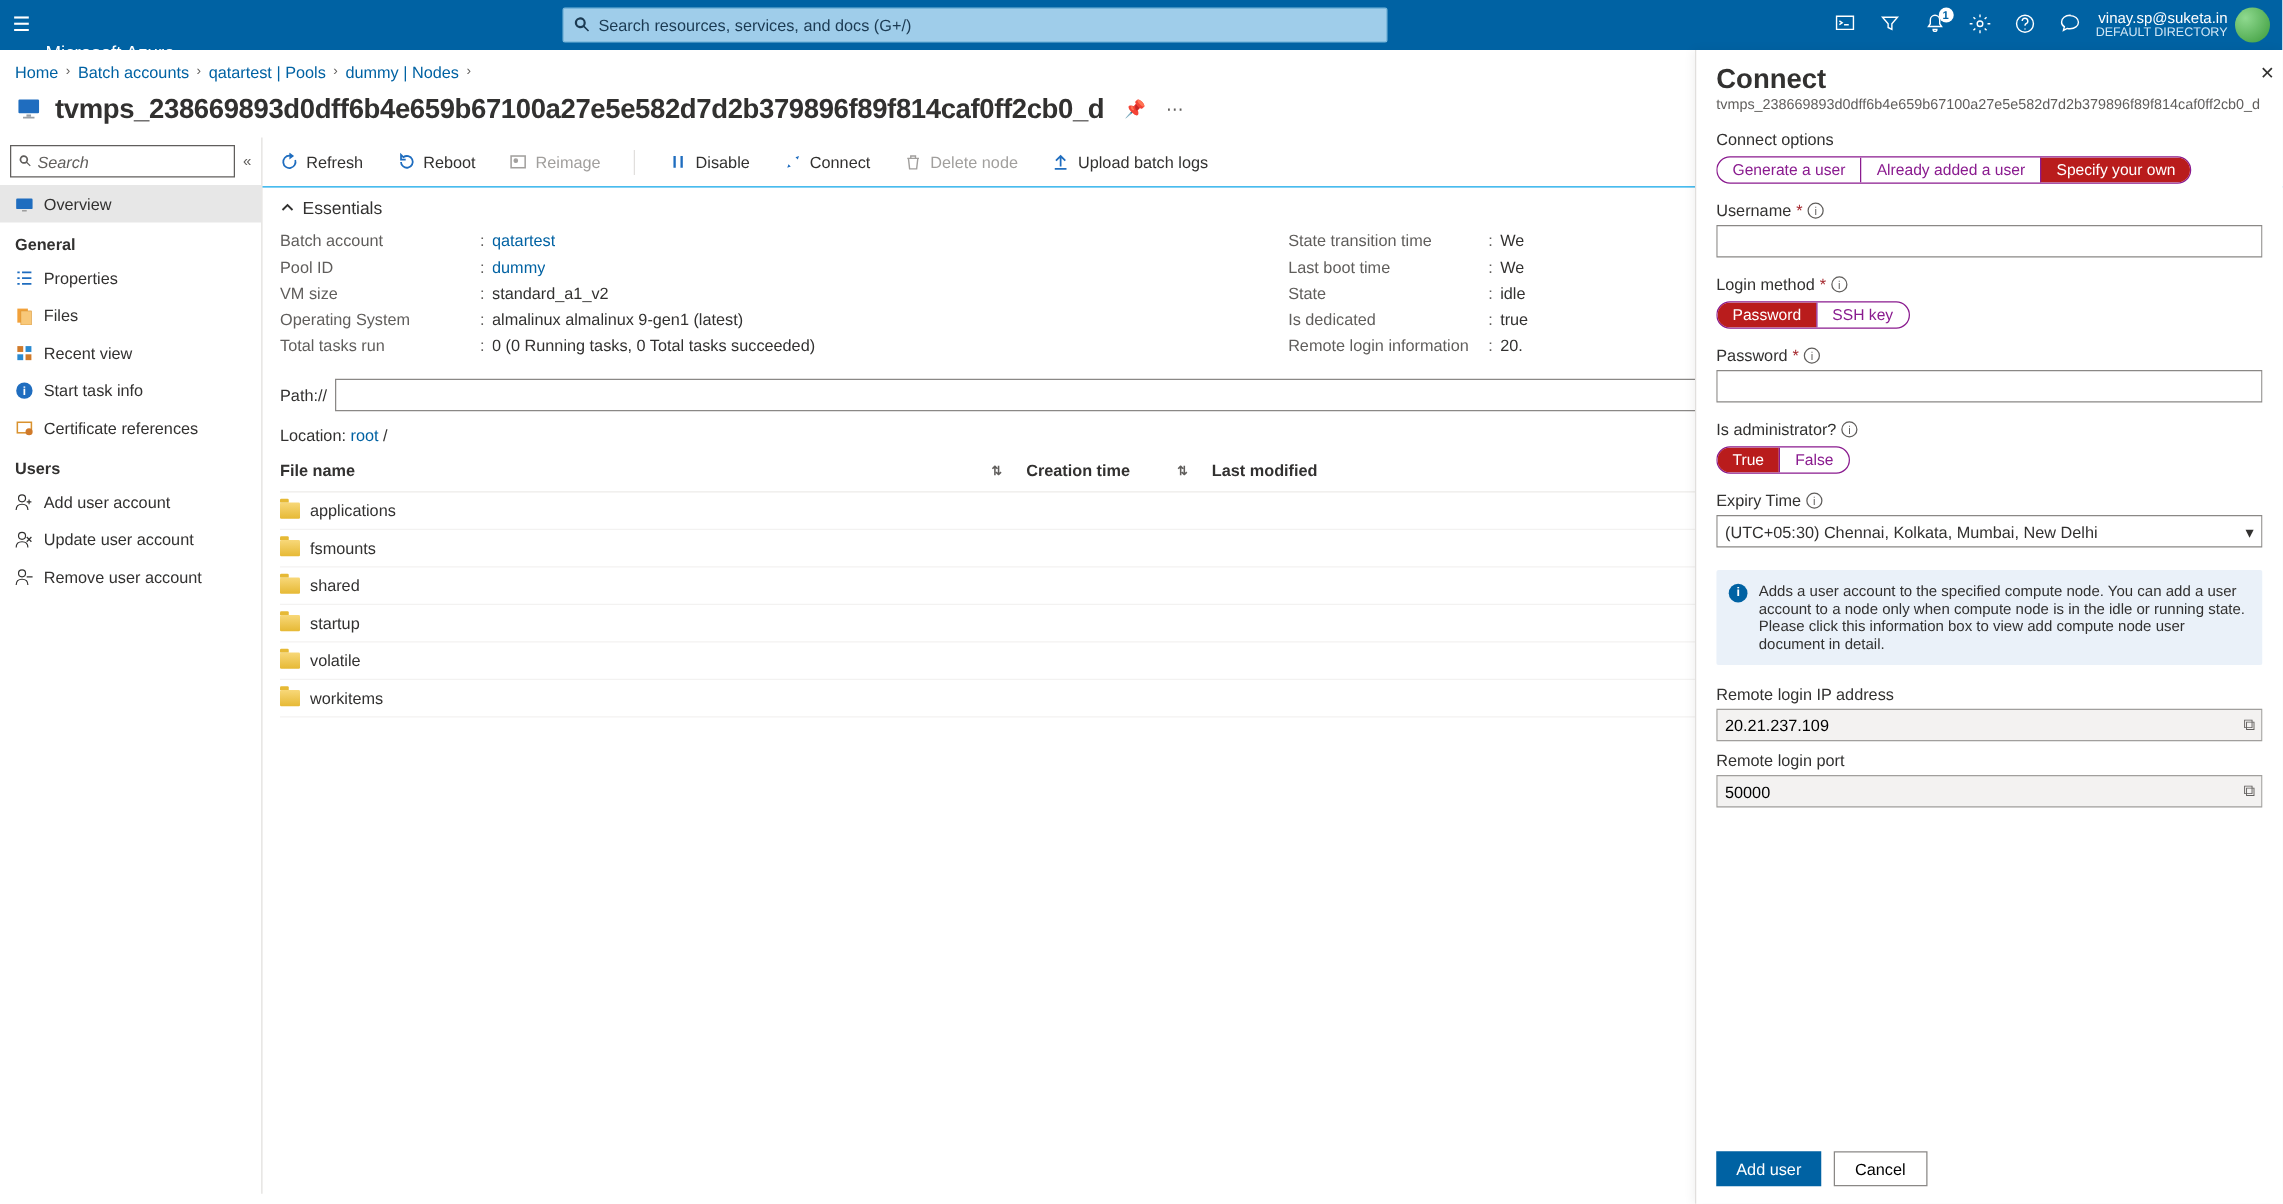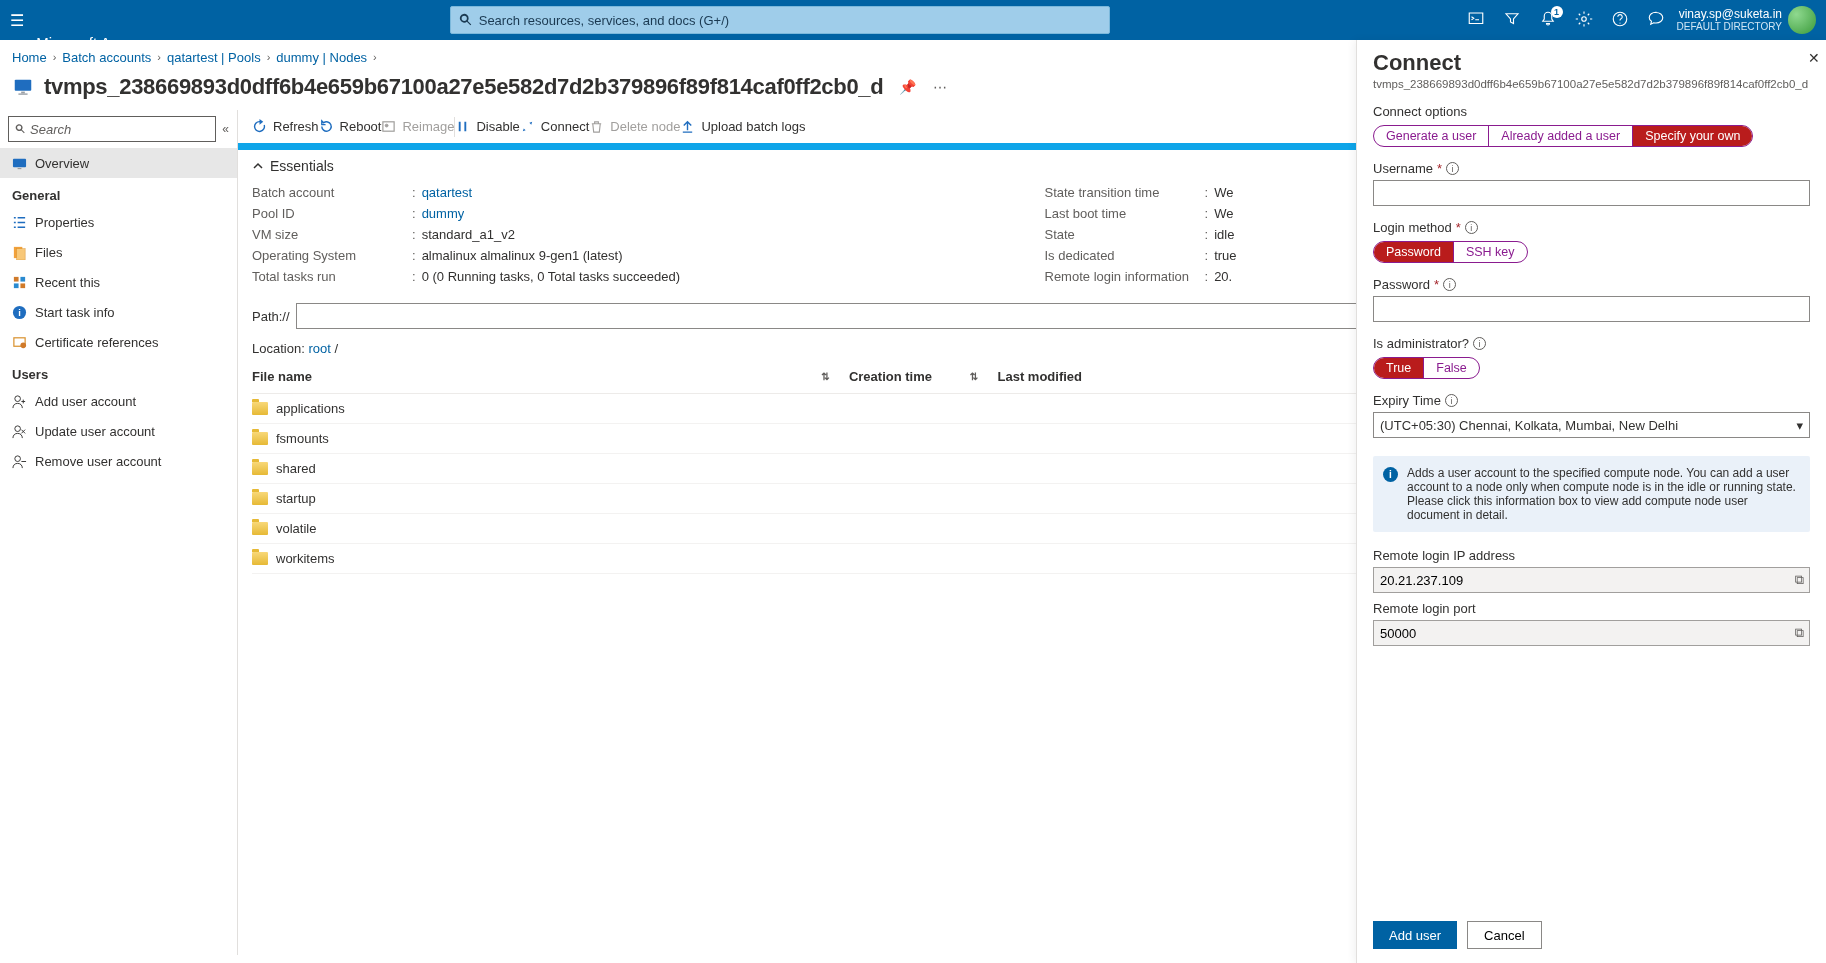--- a/index.html
+++ b/index.html
@@ -32,35 +32,35 @@
   
   .titlerow { display:flex; align-items:center; padding:0 12px 10px 12px; gap:10px; }
   .titlerow .node-icon { width:22px; height:22px; }
   .titlerow h1 { font-size:22px; font-weight:600; letter-spacing:-0.3px; }
   .titlerow .pin, .titlerow .more { color:#605e5c; cursor:pointer; font-size:14px; margin-left:6px;}
 
   
   .content { display:flex; height:calc(100% - 40px - 34px - 44px); }
 
   
-  .sidebar { width:238px; border-right:1px solid #e1dfdd; flex-shrink:0; }
+  .sidebar { width:210px; border-right:1px solid #e1dfdd; flex-shrink:0; }
   .sb-search { padding:6px 8px; display:flex; align-items:center; gap:6px; }
   .sb-search .box { flex:1; display:flex; align-items:center; border:1px solid #605e5c; height:26px; padding:0 6px; }
   .sb-search .box svg { width:12px; height:12px; fill:#605e5c; margin-right:4px; }
   .sb-search .box input { border:none; outline:none; width:100%; font-size:13px; }
   .sb-search .box input::placeholder { color:#605e5c; font-style:italic; }
   .sb-search .chev { color:#605e5c; cursor:pointer; font-size:12px; }
   .sb-item { display:flex; align-items:center; gap:8px; padding:6px 12px; cursor:pointer; height:30px; }
   .sb-item.selected { background:#e7e7e7; }
   .sb-item svg { width:15px; height:15px; }
   .sb-group { padding:10px 12px 4px 12px; font-weight:600; color:#323130; font-size:13px; }
 
   
   .main { flex:1; min-width:0; }
-  .toolbar { height:40px; border-bottom:7px solid #0ea5e9; display:flex; align-items:center; gap:0; padding:0 14px; }
+  .toolbar { height:40px; border-bottom:1px solid #0ea5e9; display:flex; align-items:center; gap:27px; padding:0 14px; }
   .tbtn { display:flex; align-items:center; gap:6px; cursor:pointer; color:#323130; font-size:13px; }
   .tbtn.disabled { color:#a19f9d; cursor:default; }
   .tbtn svg { width:15px; height:15px; }
   .tbtn.disabled svg { fill:#a19f9d; stroke:#a19f9d; }
   .tbar-sep { width:1px; height:20px; background:#e1dfdd; }
 
   .essentials-hdr { display:flex; align-items:center; gap:6px; padding:8px 14px; cursor:pointer; font-size:14px; }
   .essentials-hdr svg { width:12px; height:12px; }
   .ess-grid { display:grid; grid-template-columns: 1fr 1fr; padding:0 14px 8px 14px; column-gap:25px; }
   .ess-row { display:flex; padding:3px 0; font-size:13px; }
@@ -219,21 +219,21 @@
         </svg>
       <span>Files</span>
     </div>
     <div class="sb-item">
       <svg viewBox="0 0 16 16">
           <rect x="2" y="2" width="5" height="5" fill="#d07a2a"></rect>
           <rect x="9" y="2" width="5" height="5" fill="#2a8ad0"></rect>
           <rect x="2" y="9" width="5" height="5" fill="#2a8ad0"></rect>
           <rect x="9" y="9" width="5" height="5" fill="#d07a2a"></rect>
         </svg>
-      <span>Recent this</span>
+      <span>Recent view</span>
     </div>
     <div class="sb-item">
       <svg viewBox="0 0 16 16">
           <circle cx="8" cy="8" r="7" fill="#1f6dbf"></circle>
           <text x="8" y="12" text-anchor="middle" fill="#fff" font-size="10" font-weight="bold">i</text>
         </svg>
       <span>Start task info</span>
     </div>
     <div class="sb-item">
       <svg viewBox="0 0 16 16">

